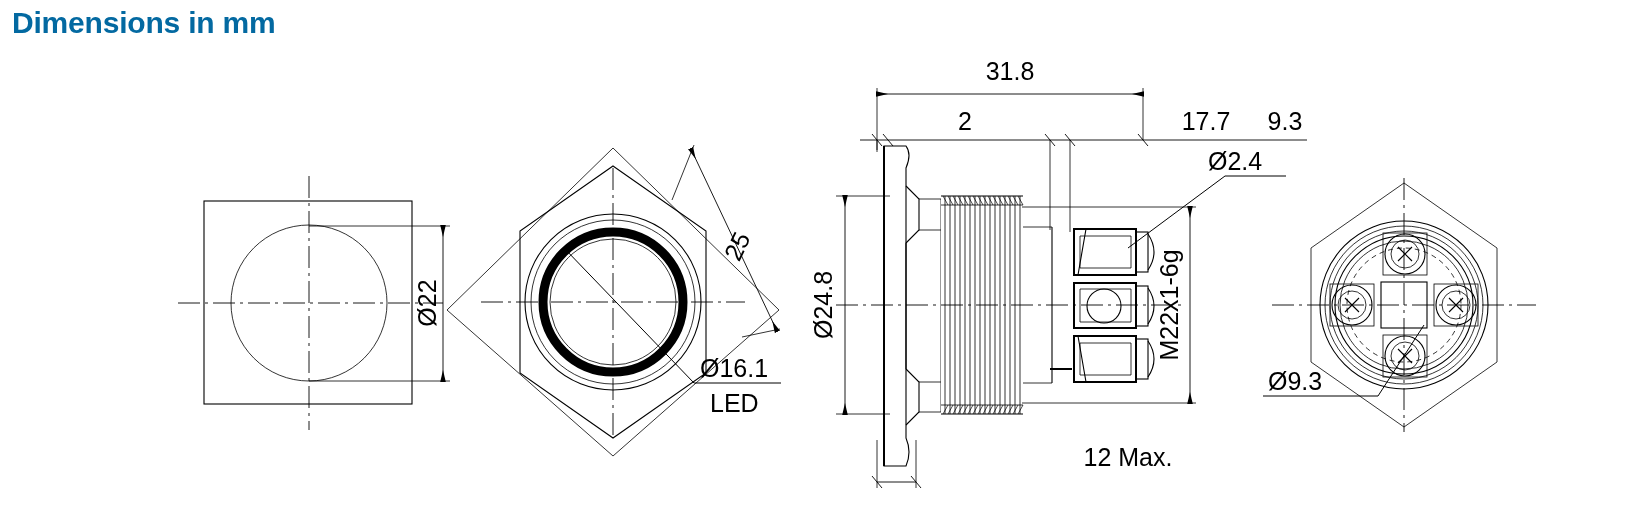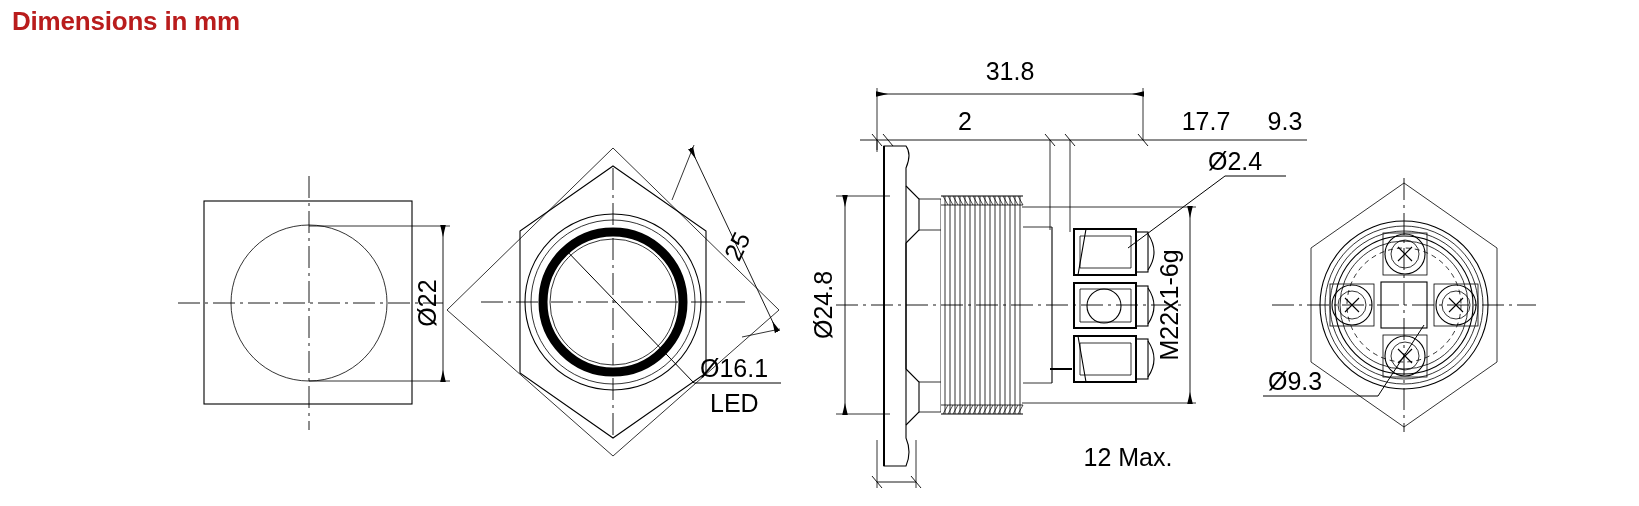--- a/index.html
+++ b/index.html
@@ -12,23 +12,23 @@
     width: 1639px;
     height: 506px;
     position: relative;
     font-family: "Liberation Sans", sans-serif;
     overflow: hidden;
   }
   #page-title {
     position: absolute;
     left: 12px;
     top: 6px;
-    font-size: 26px;
+    font-size: 30px;
     font-weight: bold;
-    color: #b91c1c;
+    color: #0369a1;
     letter-spacing: -0.2px;
     white-space: nowrap;
   }
   #drawing-canvas {
     position: absolute;
     left: 0;
     top: 0;
     width: 1639px;
     height: 506px;
   }

